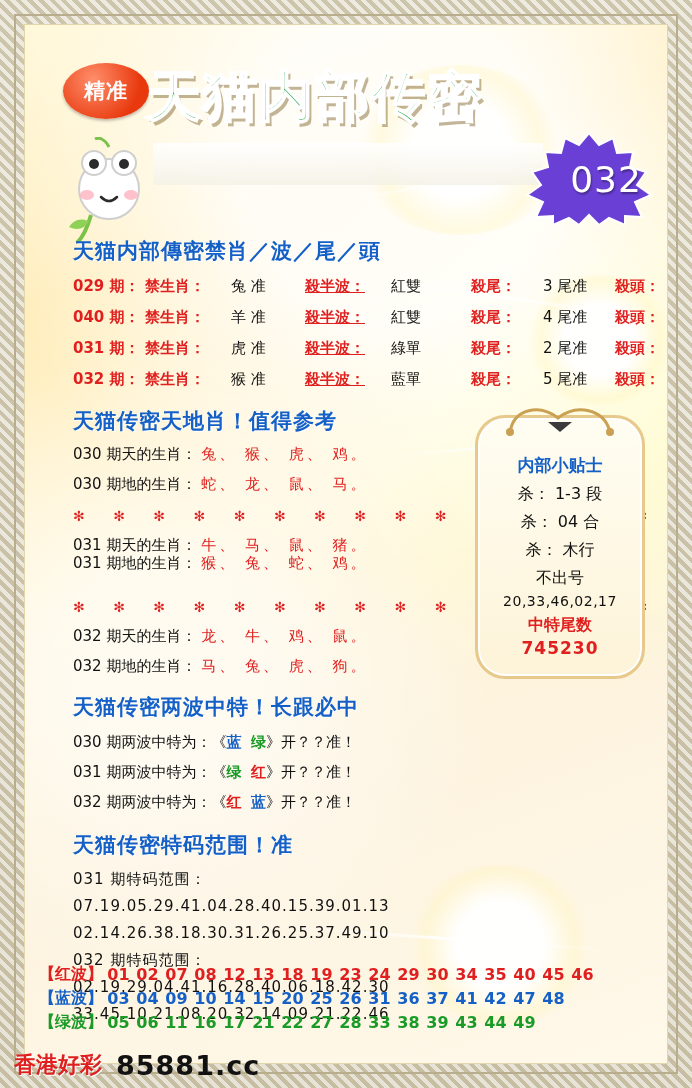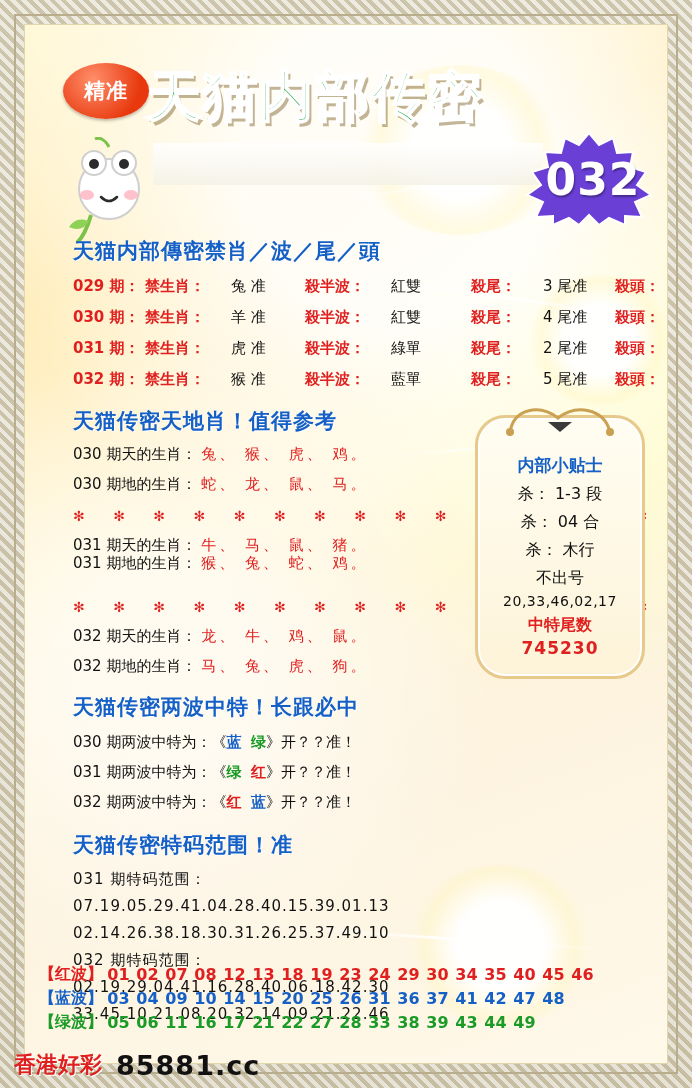--- a/index.html
+++ b/index.html
@@ -59,44 +59,44 @@
   #banner-bar{
     position:absolute;left:128px;top:118px;width:390px;height:42px;
     background:linear-gradient(#ffffff,#f4f2e6);
     border-radius:3px;opacity:.85;
   }
   #issue-burst{
     position:absolute;right:16px;top:108px;width:128px;height:92px;
   }
   #issue-burst svg{position:absolute;left:0;top:0;}
   #issue-num{
-    position:absolute;left:4px;top:0;width:128px;height:92px;
+    position:absolute;left:17px;top:0;width:128px;height:92px;
     display:flex;align-items:center;justify-content:center;
-    color:#fff;font-size:44px;font-weight:bold;letter-spacing:1px;
+    color:#fff;font-size:36px;font-weight:normal;letter-spacing:1px;
     text-shadow:1px 2px 2px rgba(0,0,0,.35);
   }
   
   #mascot{position:absolute;left:36px;top:112px;width:96px;height:110px;}
 
   
   .sec-title{
     position:absolute;font-size:21px;font-weight:bold;color:#1560c7;
     text-shadow:1px 1px 0 #fff;white-space:nowrap;letter-spacing:1px;
   }
   .red{color:#e01f1f;font-weight:bold;}
   .blue{color:#1560c7;font-weight:bold;}
   .green{color:#1a9b27;font-weight:bold;}
 
   
   .frow{position:absolute;left:48px;font-size:15px;color:#111;white-space:nowrap;}
   .frow span{display:inline-block;}
   .c1{width:72px;color:#e01f1f;font-weight:bold;}
   .c2{width:86px;color:#e01f1f;font-weight:bold;}
   .c3{width:74px;color:#111;}
-  .c4{width:86px;color:#e01f1f;font-weight:bold;}
+  .c4{width:86px;color:#e01f1f;font-weight:bold;text-decoration:underline;}
   .c5{width:80px;color:#111;}
   .c6{width:72px;color:#e01f1f;font-weight:bold;}
   .c7{width:72px;color:#111;}
   .c8{width:72px;color:#e01f1f;font-weight:bold;}
 
   
   .zrow{position:absolute;left:48px;font-size:15px;white-space:nowrap;color:#111;}
   .zrow .lbl{color:#111;}
   .zrow .vals{color:#e01f1f;font-weight:normal;letter-spacing:3px;}
   .stars{position:absolute;left:48px;color:#e01f1f;font-size:14px;letter-spacing:12px;white-space:nowrap;}
@@ -189,21 +189,21 @@
       <path d="M48 10 C44 2 38 0 34 2" stroke="#7cc24a" stroke-width="3" fill="none"></path>
     </svg>
   </div>
 
   <div class="sec-title" style="left:48px;top:212px;">天猫内部傳密禁肖／波／尾／頭</div>
 
   <div class="frow" style="top:252px;">
     <span class="c1">029 期：</span><span class="c2">禁生肖：</span><span class="c3">兔 准</span><span class="c4">殺半波：</span><span class="c5">紅雙</span><span class="c6">殺尾：</span><span class="c7">3 尾准</span><span class="c8">殺頭：</span>
   </div>
   <div class="frow" style="top:283px;">
-    <span class="c1">030 期：</span><span class="c2">禁生肖：</span><span class="c3">羊 准</span><span class="c4">殺半波：</span><span class="c5">紅雙</span><span class="c6">殺尾：</span><span class="c7">4 尾准</span><span class="c8">殺頭：</span>
+    <span class="c1">040 期：</span><span class="c2">禁生肖：</span><span class="c3">羊 准</span><span class="c4">殺半波：</span><span class="c5">紅雙</span><span class="c6">殺尾：</span><span class="c7">4 尾准</span><span class="c8">殺頭：</span>
   </div>
   <div class="frow" style="top:314px;">
     <span class="c1">031 期：</span><span class="c2">禁生肖：</span><span class="c3">虎 准</span><span class="c4">殺半波：</span><span class="c5">綠單</span><span class="c6">殺尾：</span><span class="c7">2 尾准</span><span class="c8">殺頭：</span>
   </div>
   <div class="frow" style="top:345px;">
     <span class="c1">032 期：</span><span class="c2">禁生肖：</span><span class="c3">猴 准</span><span class="c4">殺半波：</span><span class="c5">藍單</span><span class="c6">殺尾：</span><span class="c7">5 尾准</span><span class="c8">殺頭：</span>
   </div>
 
   <div class="sec-title" style="left:48px;top:382px;">天猫传密天地肖！值得参考</div>
 

